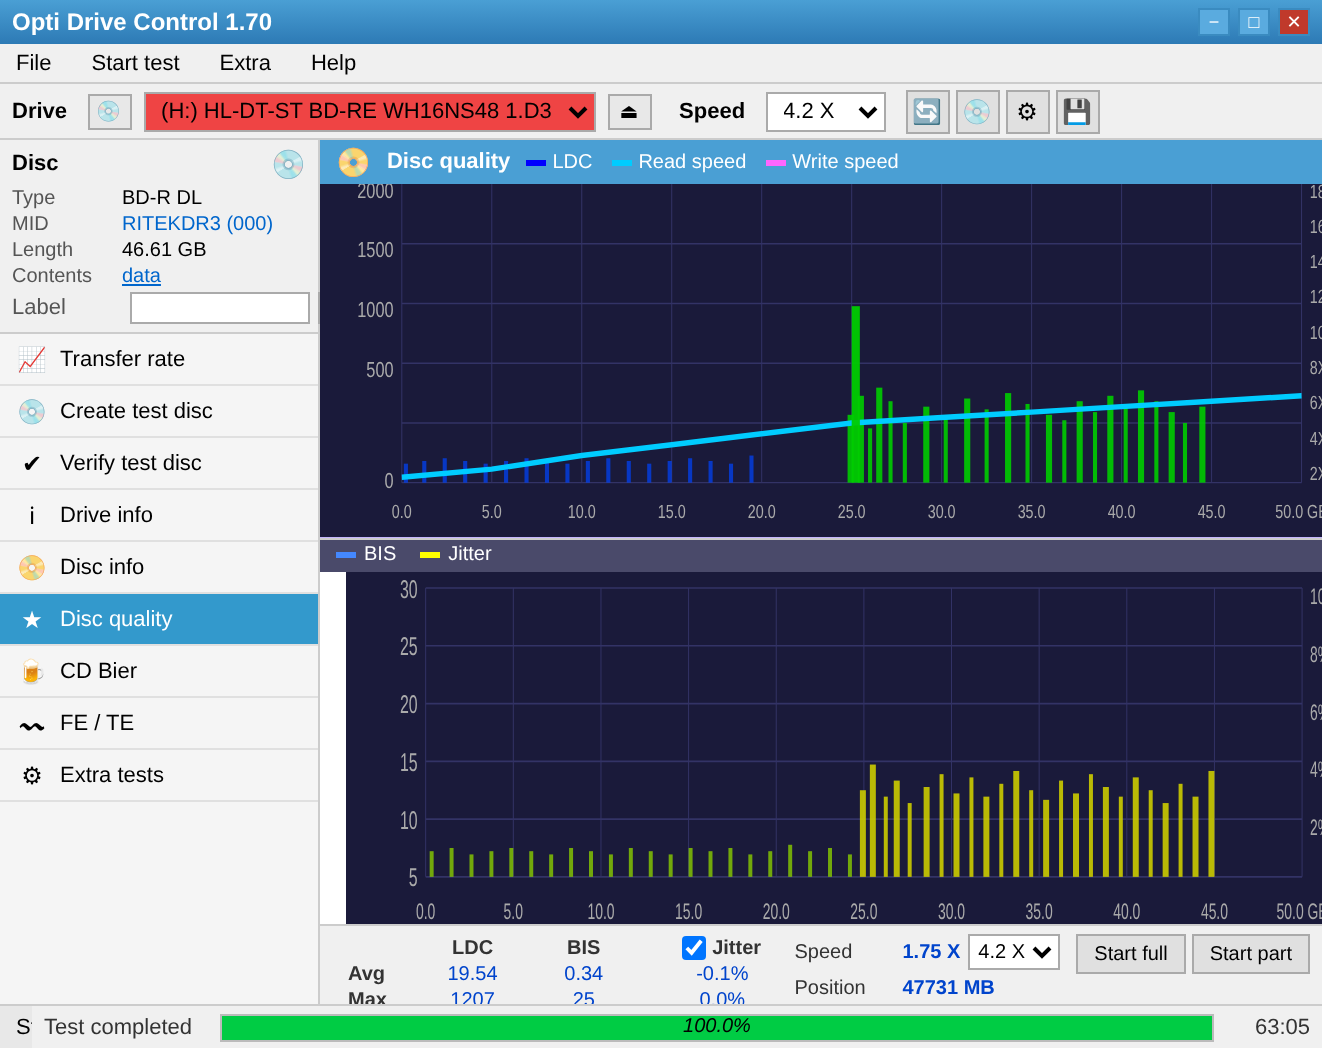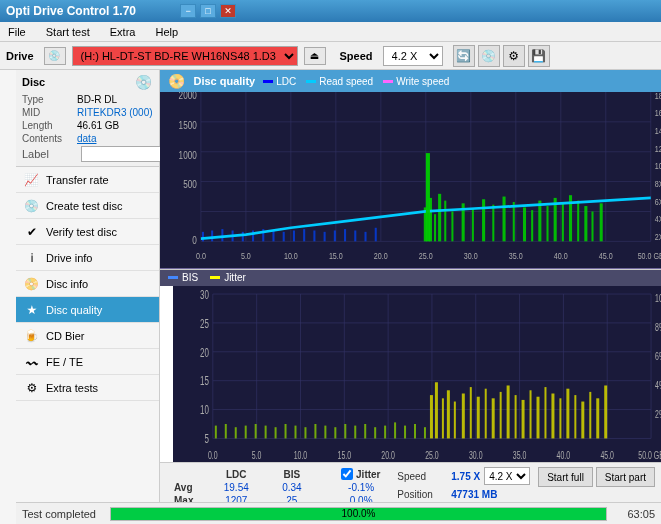--- a/index.html
+++ b/index.html
@@ -4,23 +4,23 @@
   <style>
     * { box-sizing: border-box; margin: 0; padding: 0; }
     body { font-family: 'Segoe UI', Tahoma, sans-serif; font-size: 11px; background: #f0f0f0; width: 661px; height: 524px; overflow: hidden; }
     
     
     .titlebar {
       background: linear-gradient(to bottom, #4a9fd4, #2d7ab5);
       height: 22px;
       display: flex;
       align-items: center;
+      justify-content: space-between;
       padding: 0 6px;
       color: white;
-      gap: 44px;
     }
     .titlebar-title { font-size: 12px; font-weight: bold; }
     .titlebar-controls { display: flex; gap: 4px; }
     .titlebar-btn {
       width: 16px; height: 14px;
       background: #5aabdf;
       border: 1px solid #3a8bc0;
       color: white;
       font-size: 9px;
       display: flex; align-items: center; justify-content: center;
@@ -92,21 +92,20 @@
     }
 
     
     .sidebar {
       width: 160px;
       min-width: 160px;
       background: #f5f5f5;
       border-right: 1px solid #ccc;
       display: flex;
       flex-direction: column;
-      padding-left: 16px;
     }
 
     
     .disc-panel {
       background: #f0f0f0;
       border-bottom: 1px solid #ccc;
       padding: 4px 6px;
     }
     .disc-header {
       display: flex;
@@ -161,21 +160,21 @@
       display: flex;
       align-items: center;
       padding: 0 6px;
       gap: 8px;
       position: absolute;
       bottom: 0;
       left: 16px;
       right: 0;
     }
     .status-text { font-size: 11px; color: #333; min-width: 80px; }
-    .progress-container { flex: 1; height: 14px; background: #ddd; border: 1px solid #bbb; position: relative; }
+    .progress-container { flex: 1; height: 14px; background: #ddd; border: 1px solid #bbb; position: relative; font-style: italic; }
     .progress-bar { height: 100%; background: #00cc44; }
     .progress-label { position: absolute; top: 0; left: 0; right: 0; bottom: 0; display: flex; align-items: center; justify-content: center; font-size: 10px; color: #000; }
     .time-display { font-size: 11px; color: #333; min-width: 40px; text-align: right; }
 
     
     .chart-area {
       flex: 1;
       background: white;
       display: flex;
       flex-direction: column;

